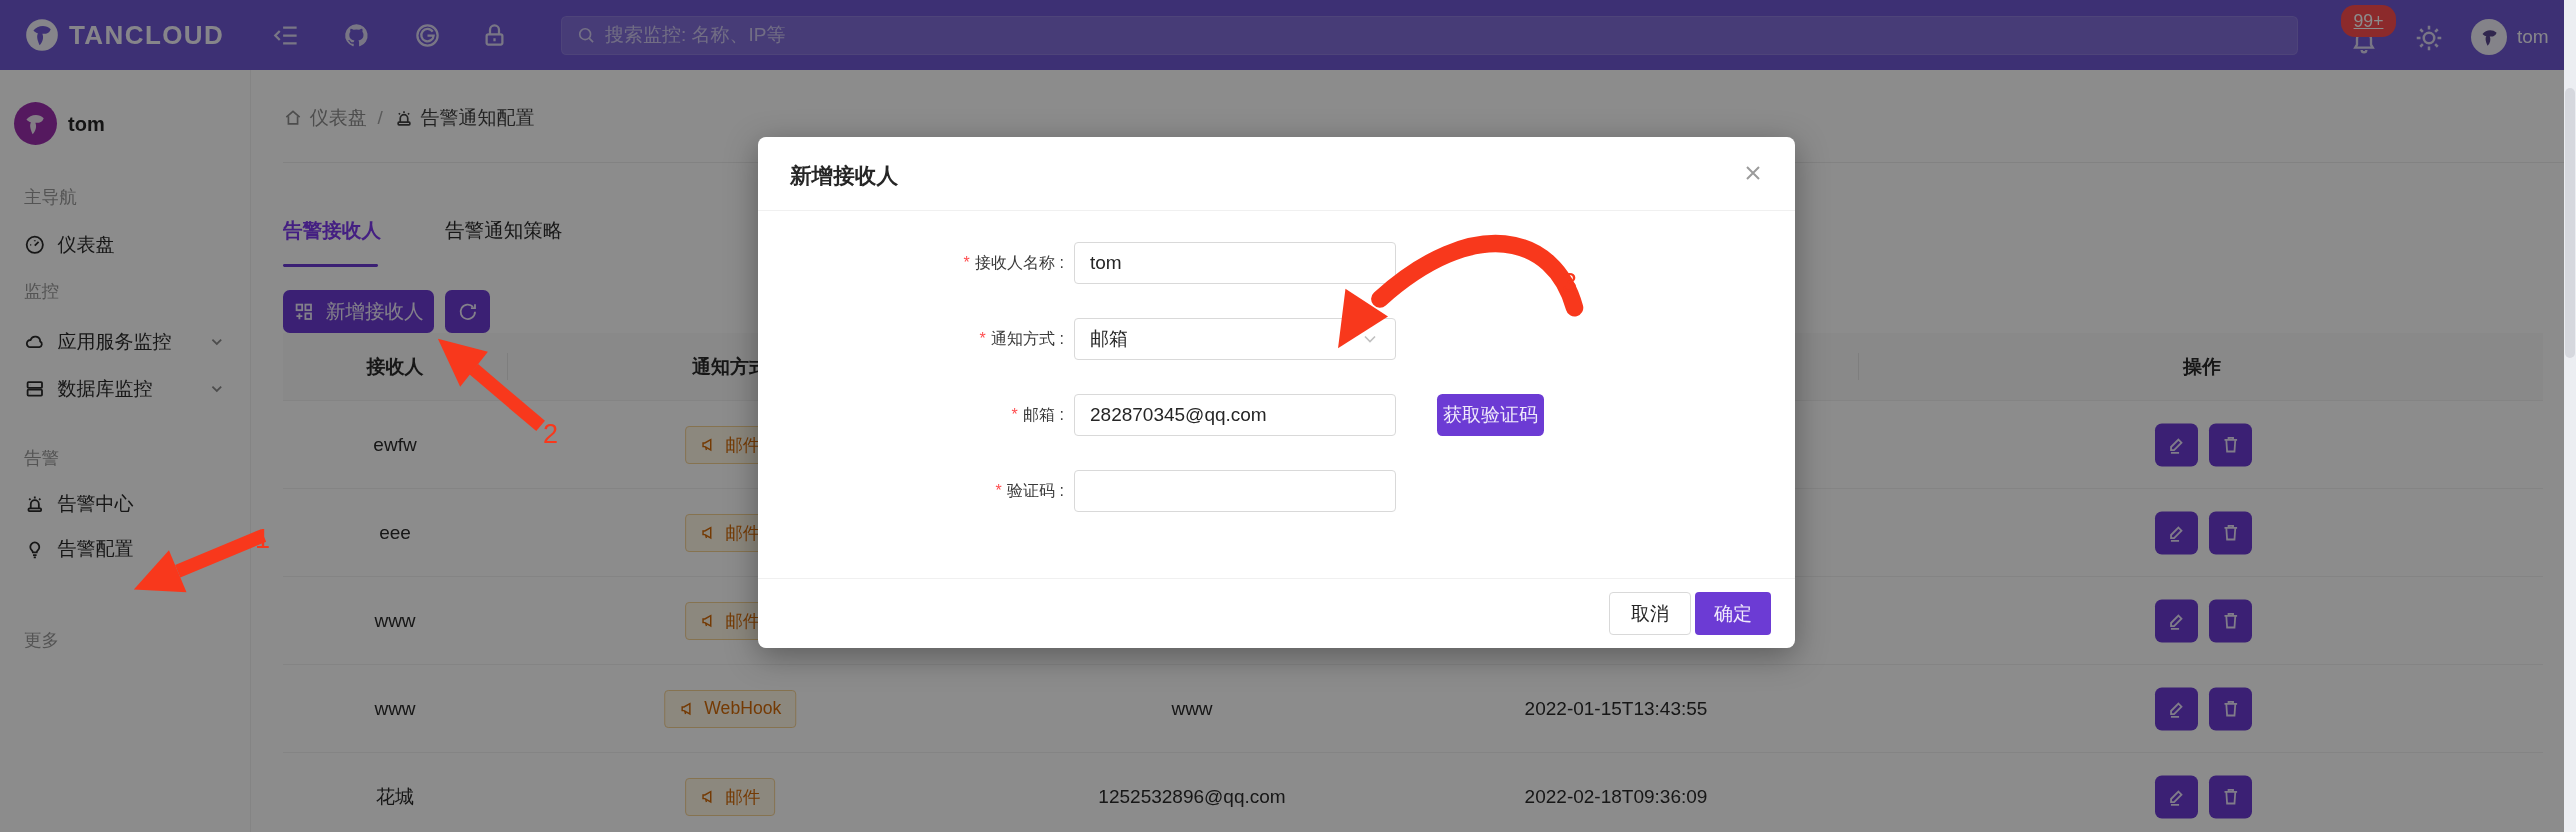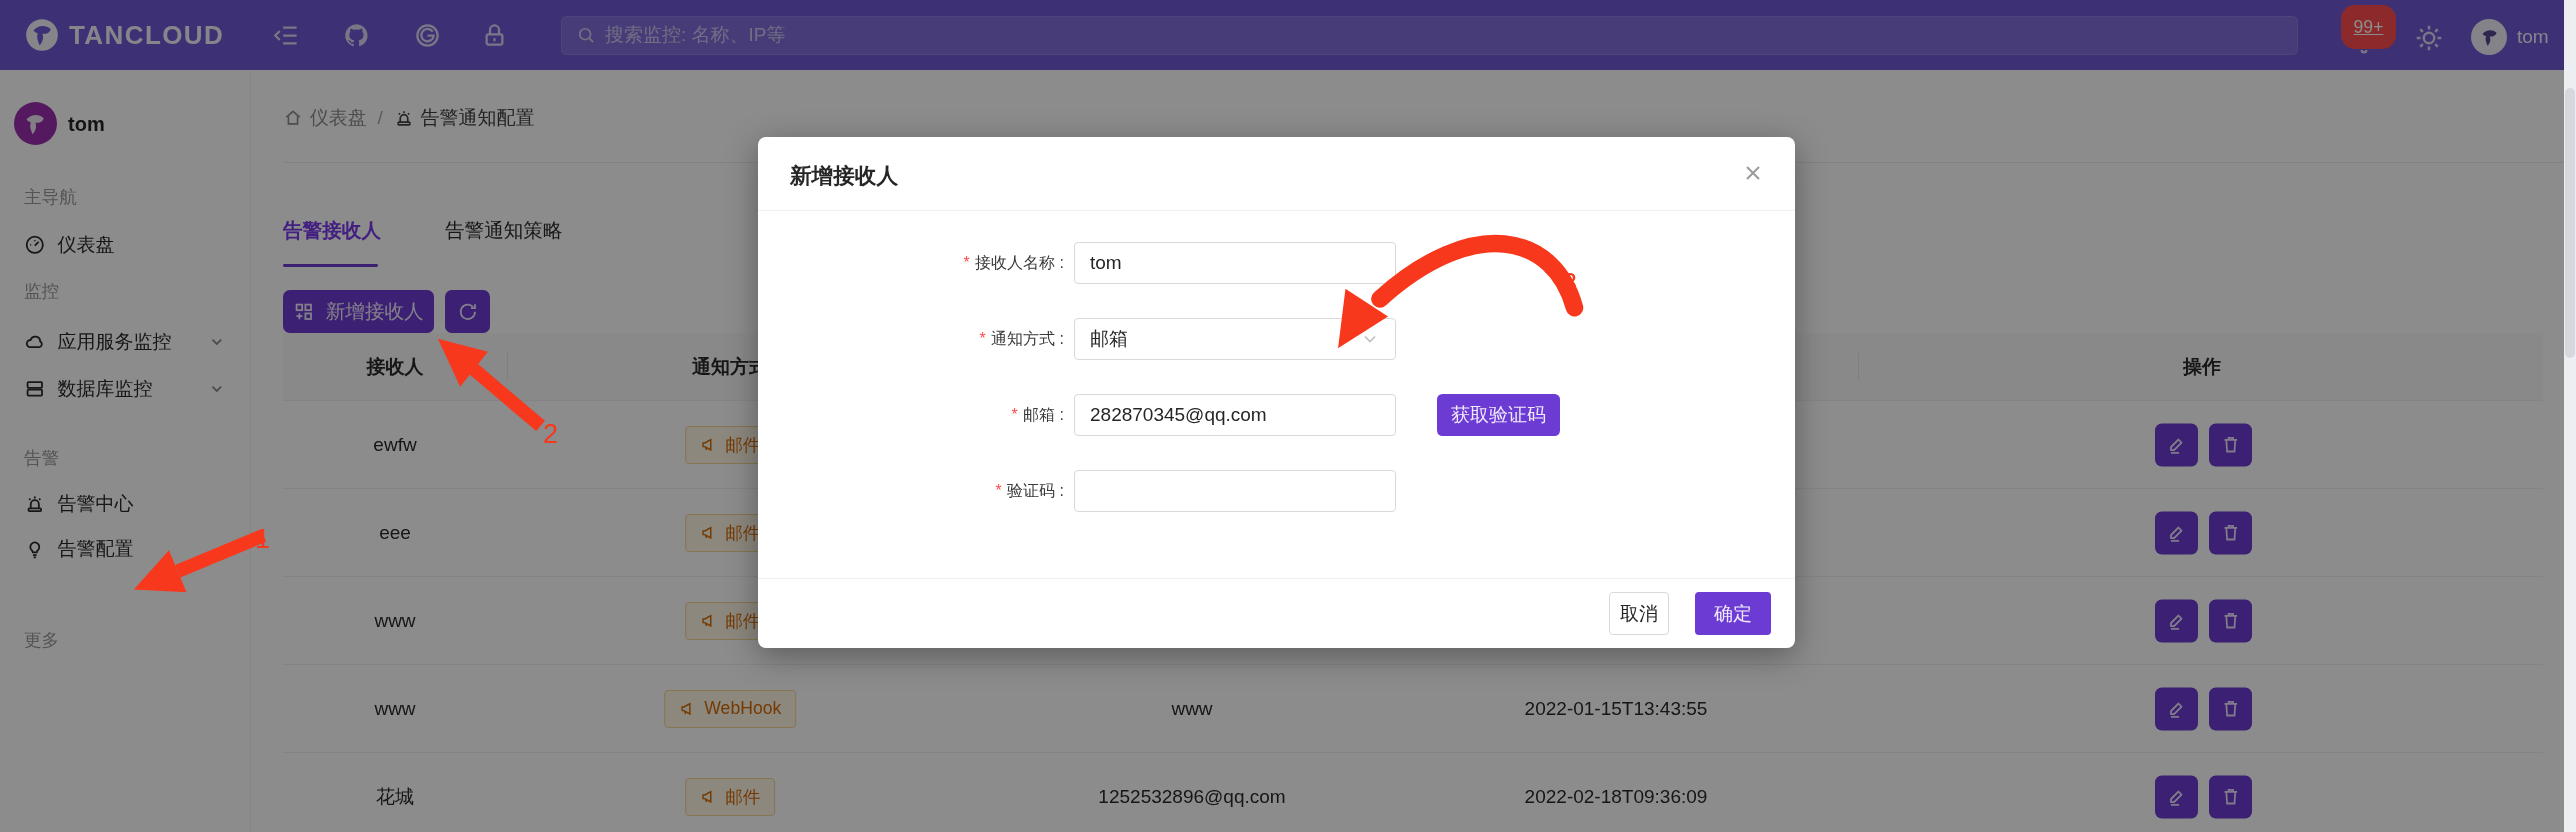--- a/index.html
+++ b/index.html
@@ -25,21 +25,21 @@
     border-radius: 5.4px; display: flex; align-items: center; padding: 0 13.5px; gap: 9.5px;
   }
   .searchbar svg { color: rgba(255,255,255,0.65); }
   .searchbar input {
     flex: 1; background: transparent; border: none; outline: none;
     font-size: 19px; color: #fff; font-family: inherit;
   }
   .searchbar input::placeholder { color: rgba(255,255,255,0.62); }
   .bell { position: absolute; left: 2350px; top: 26px; width: 28px; height: 28px; color: #ddd8f3; cursor: pointer; }
   .badge {
-    position: absolute; left: 2341px; top: 5.4px; min-width: 55px; height: 44px; padding: 0 9.5px;
+    position: absolute; left: 2341px; top: 5.4px; min-width: 55px; height: 32px; padding: 0 9.5px;
     background: #ff4d4f; border-radius: 14px; color: #fff; font-size: 17.6px;
     display: flex; align-items: center; justify-content: center; z-index: 11; text-decoration: underline;
   }
   .gear-top { position: absolute; left: 2414px; top: 23px; width: 30px; height: 30px; color: #ddd8f3; cursor: pointer; }
   .avatar-top {
     position: absolute; left: 2471px; top: 19px; width: 36px; height: 36px; border-radius: 50%;
     background: #f0eef9; display: flex; align-items: center; justify-content: center; cursor: pointer;
   }
   .uname-top { position: absolute; left: 2517px; top: 26px; font-size: 19px; color: #f4f2fc; }
 
@@ -123,27 +123,27 @@
   .flabel { position: absolute; left: 0; top: 0; width: 306px; text-align: right; line-height: 42px; font-size: 16px; color: #3a3a3a; }
   .req { color: #ff4d4f; font-style: normal; margin-right: 5.4px; }
   .fctrl {
     position: absolute; left: 316px; top: 0; width: 322px; height: 42px;
     border: 1.4px solid #d9d9d9; border-radius: 4px; background: #fff;
     font-size: 19px; color: #262626; padding: 0 15px; font-family: inherit; outline: none;
   }
   .fselect { display: flex; align-items: center; justify-content: space-between; cursor: pointer; }
   .fselect .sel-chev { width: 20px; height: 20px; color: #c0c0c0; }
   .codebtn {
-    position: absolute; left: 679px; top: 0; width: 123px; height: 42px;
+    position: absolute; left: 679px; top: 0; width: 107px; height: 42px;
     background: #6c3bd4; color: #f0eafb; border: none; border-radius: 5.4px;
     font-size: 19px; font-family: inherit; cursor: pointer;
   }
   .m-foot-div { position: absolute; left: 0; right: 0; top: 441px; height: 1.4px; background: #f0f0f0; }
   .btn-cancel {
-    position: absolute; left: 851px; top: 455px; width: 60px; height: 43px;
+    position: absolute; left: 851px; top: 455px; width: 82px; height: 43px;
     background: #fff; border: 1.4px solid #d9d9d9; border-radius: 4px;
     font-size: 19px; color: #262626; font-family: inherit; cursor: pointer;
   }
   .btn-ok {
     position: absolute; left: 937px; top: 455px; width: 76px; height: 43px;
     background: #6c3bd4; border: none; border-radius: 4px;
     font-size: 19px; color: #f0eafb; font-family: inherit; cursor: pointer;
   }
 
   

